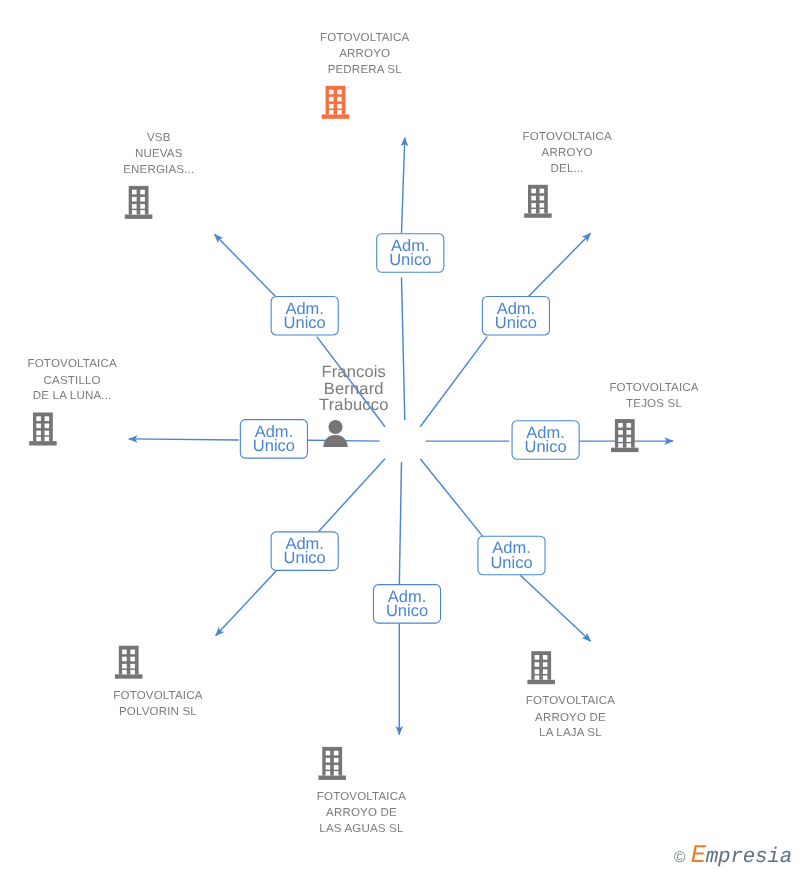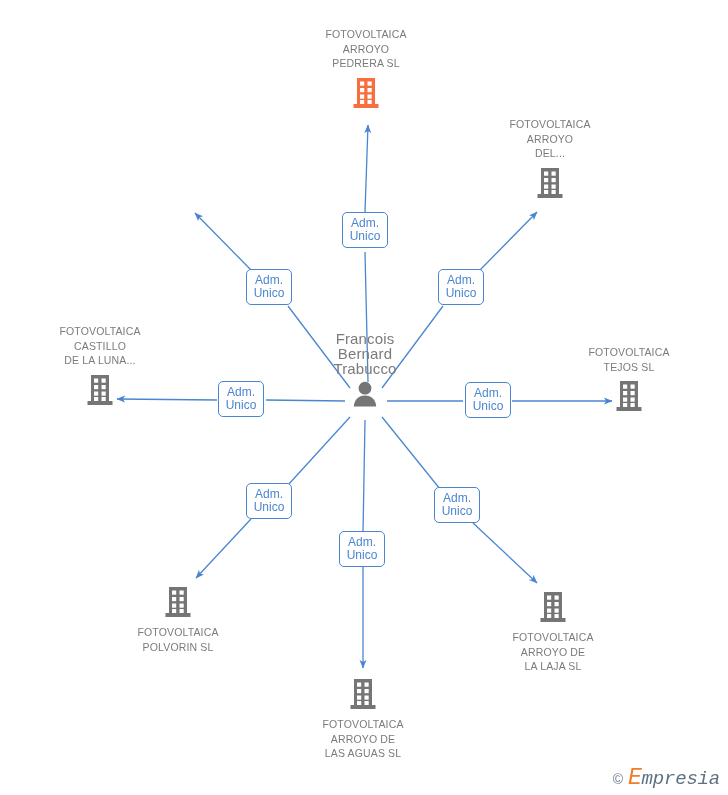--- a/index.html
+++ b/index.html
@@ -36,21 +36,21 @@
 
   
   .node {
     position: absolute;
     z-index: 3;
     width: 150px;
     margin-left: -75px;
     text-align: center;
     display: flex;
     flex-direction: column;
-    align-items: center;
+    align-items: flex-start;
   }
   .node.label-below {
     flex-direction: column;
   }
 
   .node-label {
     font-size: 10.5px;
     line-height: 14.5px;
     color: #7b7b7b;
     letter-spacing: 0.15px;
@@ -75,27 +75,27 @@
 
   
   .edge-label {
     position: absolute;
     z-index: 4;
     box-sizing: border-box;
     background: #ffffff;
     border: 1.3px solid #4a86d0;
     border-radius: 5px;
     color: #4a86d0;
-    font-size: 12px;
+    font-size: 15px;
     line-height: 13px;
     font-family: "Liberation Sans", sans-serif;
     padding: 4px 6px 4px 6px;
     text-align: center;
     white-space: pre-line;
-    width: 46px;
+    width: 62px;
     margin-left: -23px;
     margin-top: -19px;
   }
 
   
   #watermark {
     position: absolute;
     right: 8px;
     bottom: 6px;
     z-index: 6;
@@ -213,20 +213,39 @@
         <rect x="8" y="12" width="4.2" height="4.2" fill="#ffffff"></rect>
         <rect x="15.5" y="12" width="4.2" height="4.2" fill="#ffffff"></rect>
         <rect x="8" y="18.5" width="4.2" height="4.2" fill="#ffffff"></rect>
         <rect x="15.5" y="18.5" width="4.2" height="4.2" fill="#ffffff"></rect>
         <rect x="8" y="24" width="4.2" height="4" fill="#ffffff"></rect>
         <rect x="15.5" y="24" width="4.2" height="4" fill="#ffffff"></rect>
       </svg>
     </span>
   </div>
 
+  <div class="node label-above" style="left:187px; top:118px;">
+    <div class="node-label">VSB
+NUEVAS
+ENERGIAS...</div>
+    <span class="node-icon">
+      <svg width="28" height="34" viewBox="0 0 28 34">
+        <rect x="5" y="2" width="18" height="26" fill="#757575"></rect>
+        <rect x="1.5" y="28" width="25" height="4" fill="#757575"></rect>
+        <rect x="8" y="5.5" width="4.2" height="4.2" fill="#ffffff"></rect>
+        <rect x="15.5" y="5.5" width="4.2" height="4.2" fill="#ffffff"></rect>
+        <rect x="8" y="12" width="4.2" height="4.2" fill="#ffffff"></rect>
+        <rect x="15.5" y="12" width="4.2" height="4.2" fill="#ffffff"></rect>
+        <rect x="8" y="18.5" width="4.2" height="4.2" fill="#ffffff"></rect>
+        <rect x="15.5" y="18.5" width="4.2" height="4.2" fill="#ffffff"></rect>
+        <rect x="8" y="24" width="4.2" height="4" fill="#ffffff"></rect>
+        <rect x="15.5" y="24" width="4.2" height="4" fill="#ffffff"></rect>
+      </svg>
+    </span>
+  </div>
 
   <div class="node label-above" style="left:550px; top:117px;">
     <div class="node-label">FOTOVOLTAICA
 ARROYO
 DEL...</div>
     <span class="node-icon">
       <svg width="28" height="34" viewBox="0 0 28 34">
         <rect x="5" y="2" width="18" height="26" fill="#757575"></rect>
         <rect x="1.5" y="28" width="25" height="4" fill="#757575"></rect>
         <rect x="8" y="5.5" width="4.2" height="4.2" fill="#ffffff"></rect>

